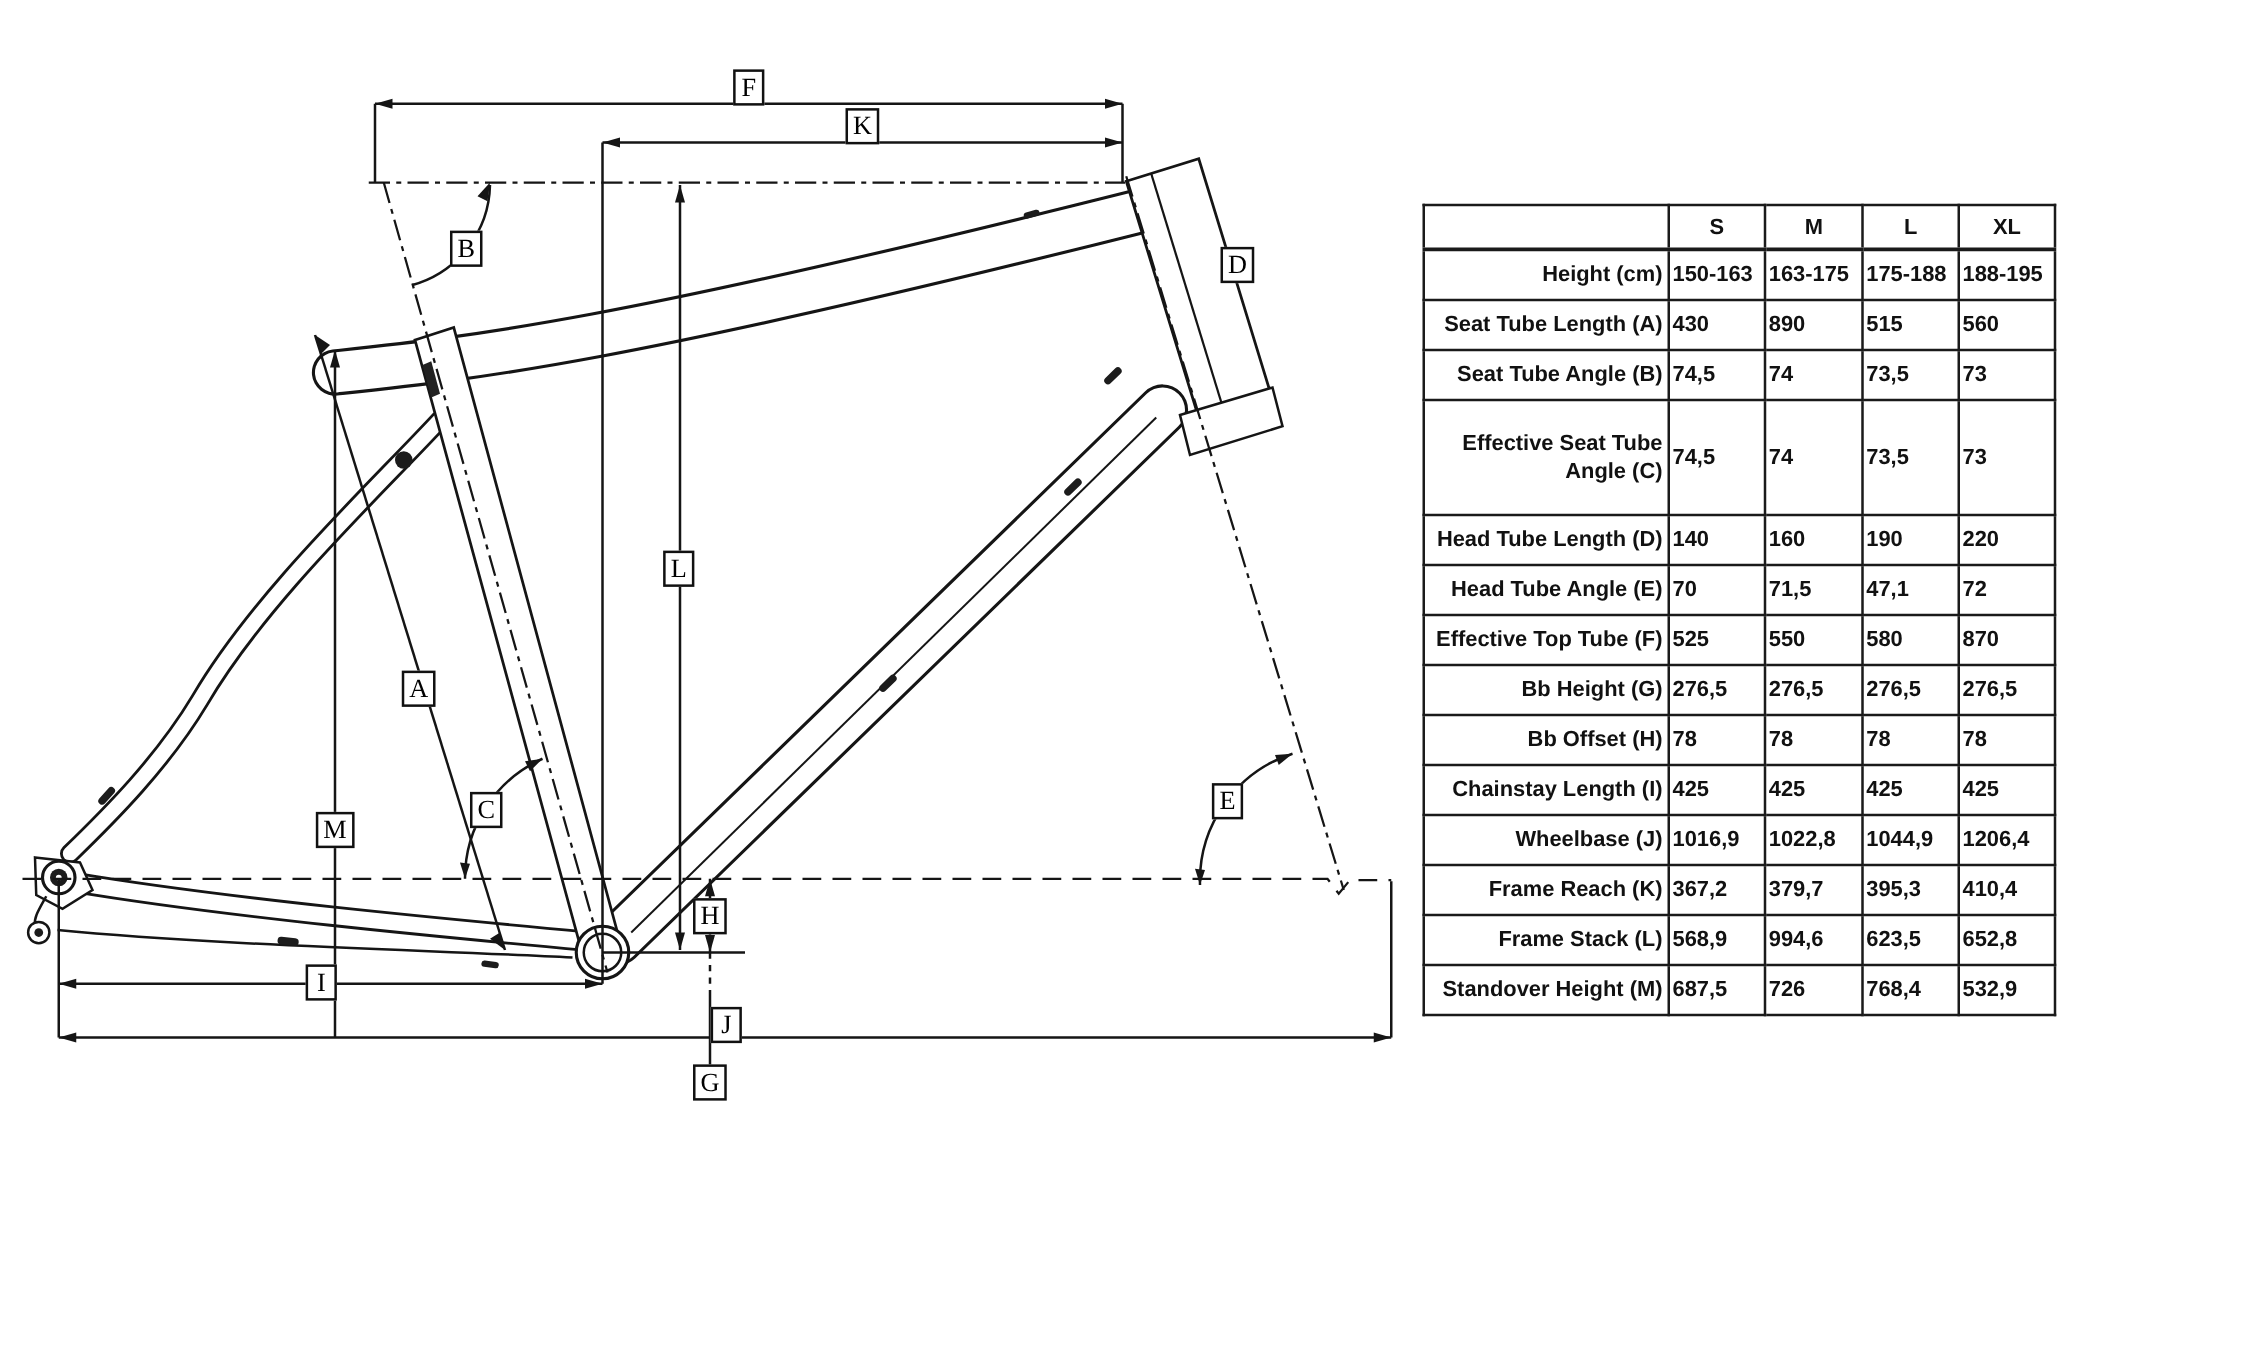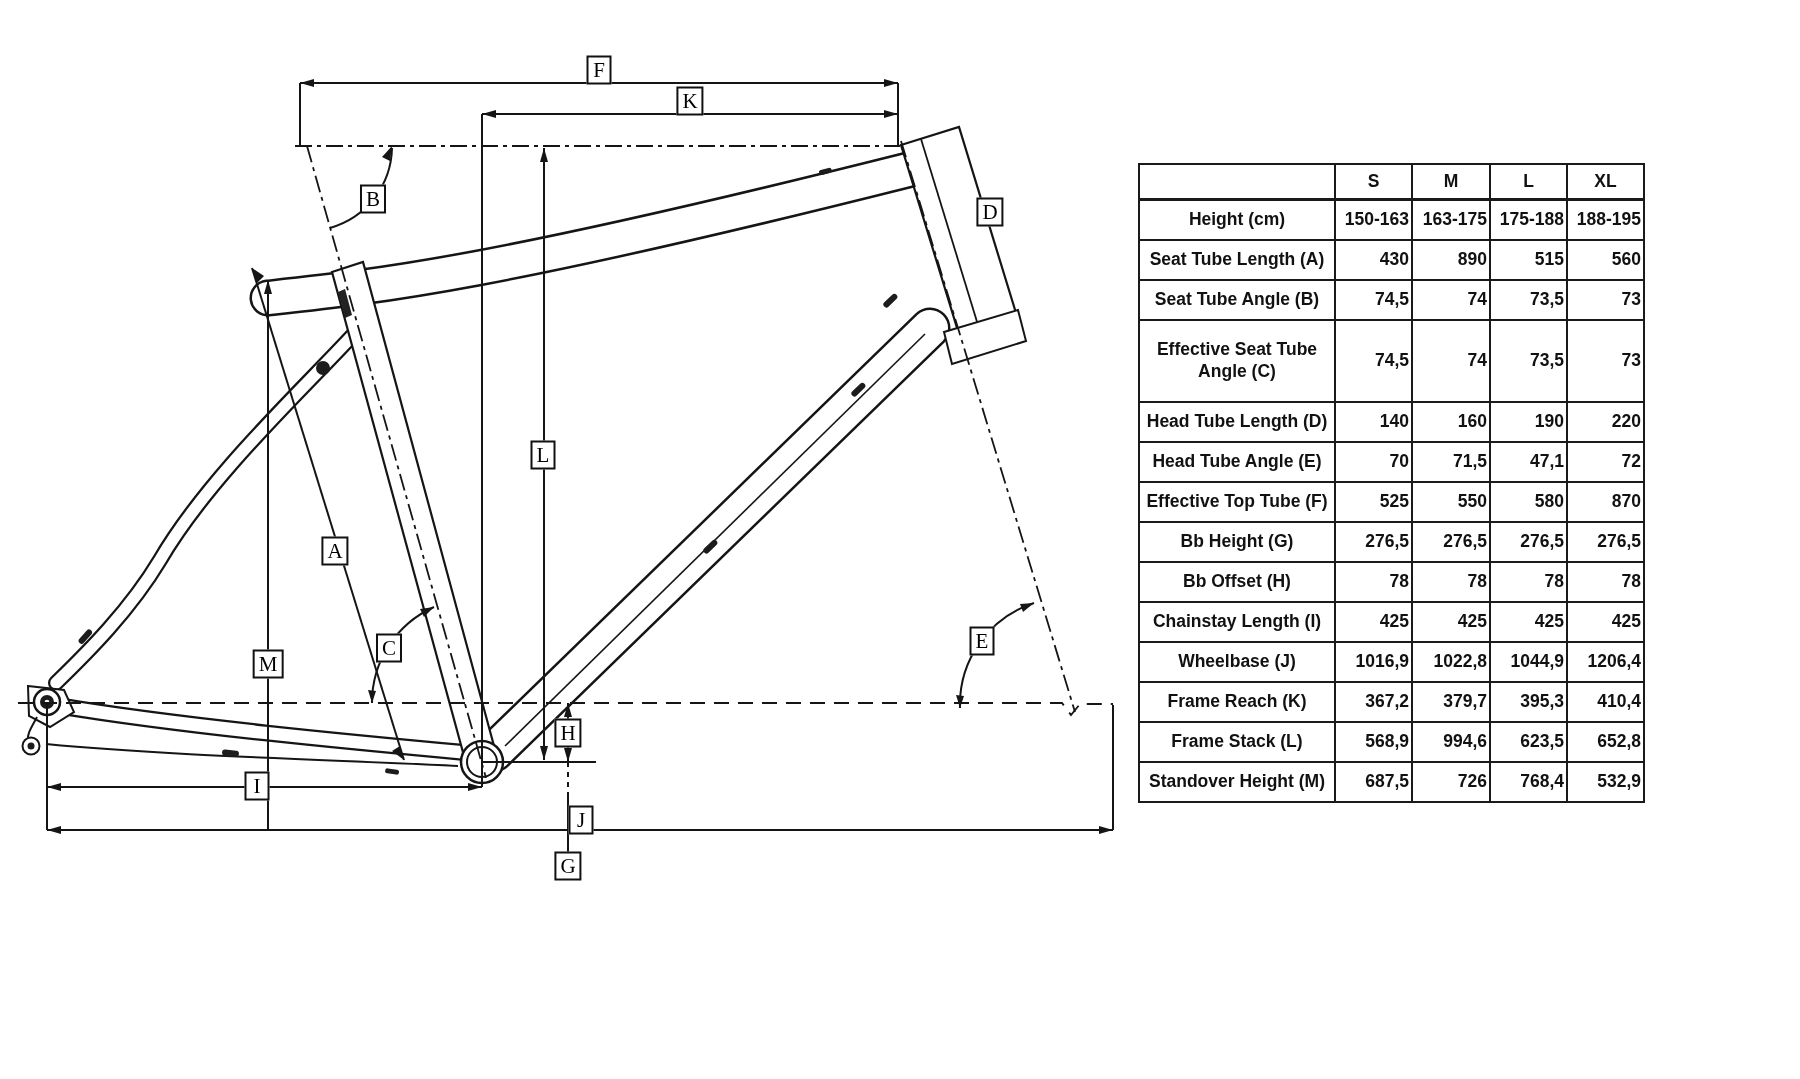--- a/index.html
+++ b/index.html
@@ -9,24 +9,24 @@
   
   .dim-label{position:absolute;transform:translate(-50%,-50%);background:#fff;
              border:2px solid #111;padding:0 4px;min-width:13px;text-align:center;
              font-family:"Liberation Serif", serif;font-size:21px;line-height:25px;color:#000;}
   
   .spec-wrap{position:absolute;left:1138px;top:163px;}
   table.spec{border-collapse:collapse;table-layout:fixed;background:#fff;}
   table.spec th,table.spec td{border:2px solid #1a1a1a;font-family:"Liberation Sans",sans-serif;
         font-weight:700;font-size:17.5px;color:#111;background:#fff;vertical-align:middle;}
   table.spec thead th{height:31px;text-align:center;border-bottom:3px solid #1a1a1a;}
-  table.spec tbody th{text-align:center;padding:2px 4px;line-height:1.25;}
-  table.spec tbody td{text-align:right;padding:0 2px;}
+  table.spec tbody th{text-align:right;padding:2px 4px;line-height:1.25;}
+  table.spec tbody td{text-align:left;padding:0 2px;}
   table.spec tbody tr{height:40px;}
-  table.spec tbody tr.tall{height:82px;}
+  table.spec tbody tr.tall{height:92px;}
 </style>
 </head>
 <body>
 
 <div class="canvas">
 
   <svg class="diagram-svg" viewBox="0 0 1800 1079">
     <g stroke="#151515" fill="none" stroke-width="2">
 
       <g>

